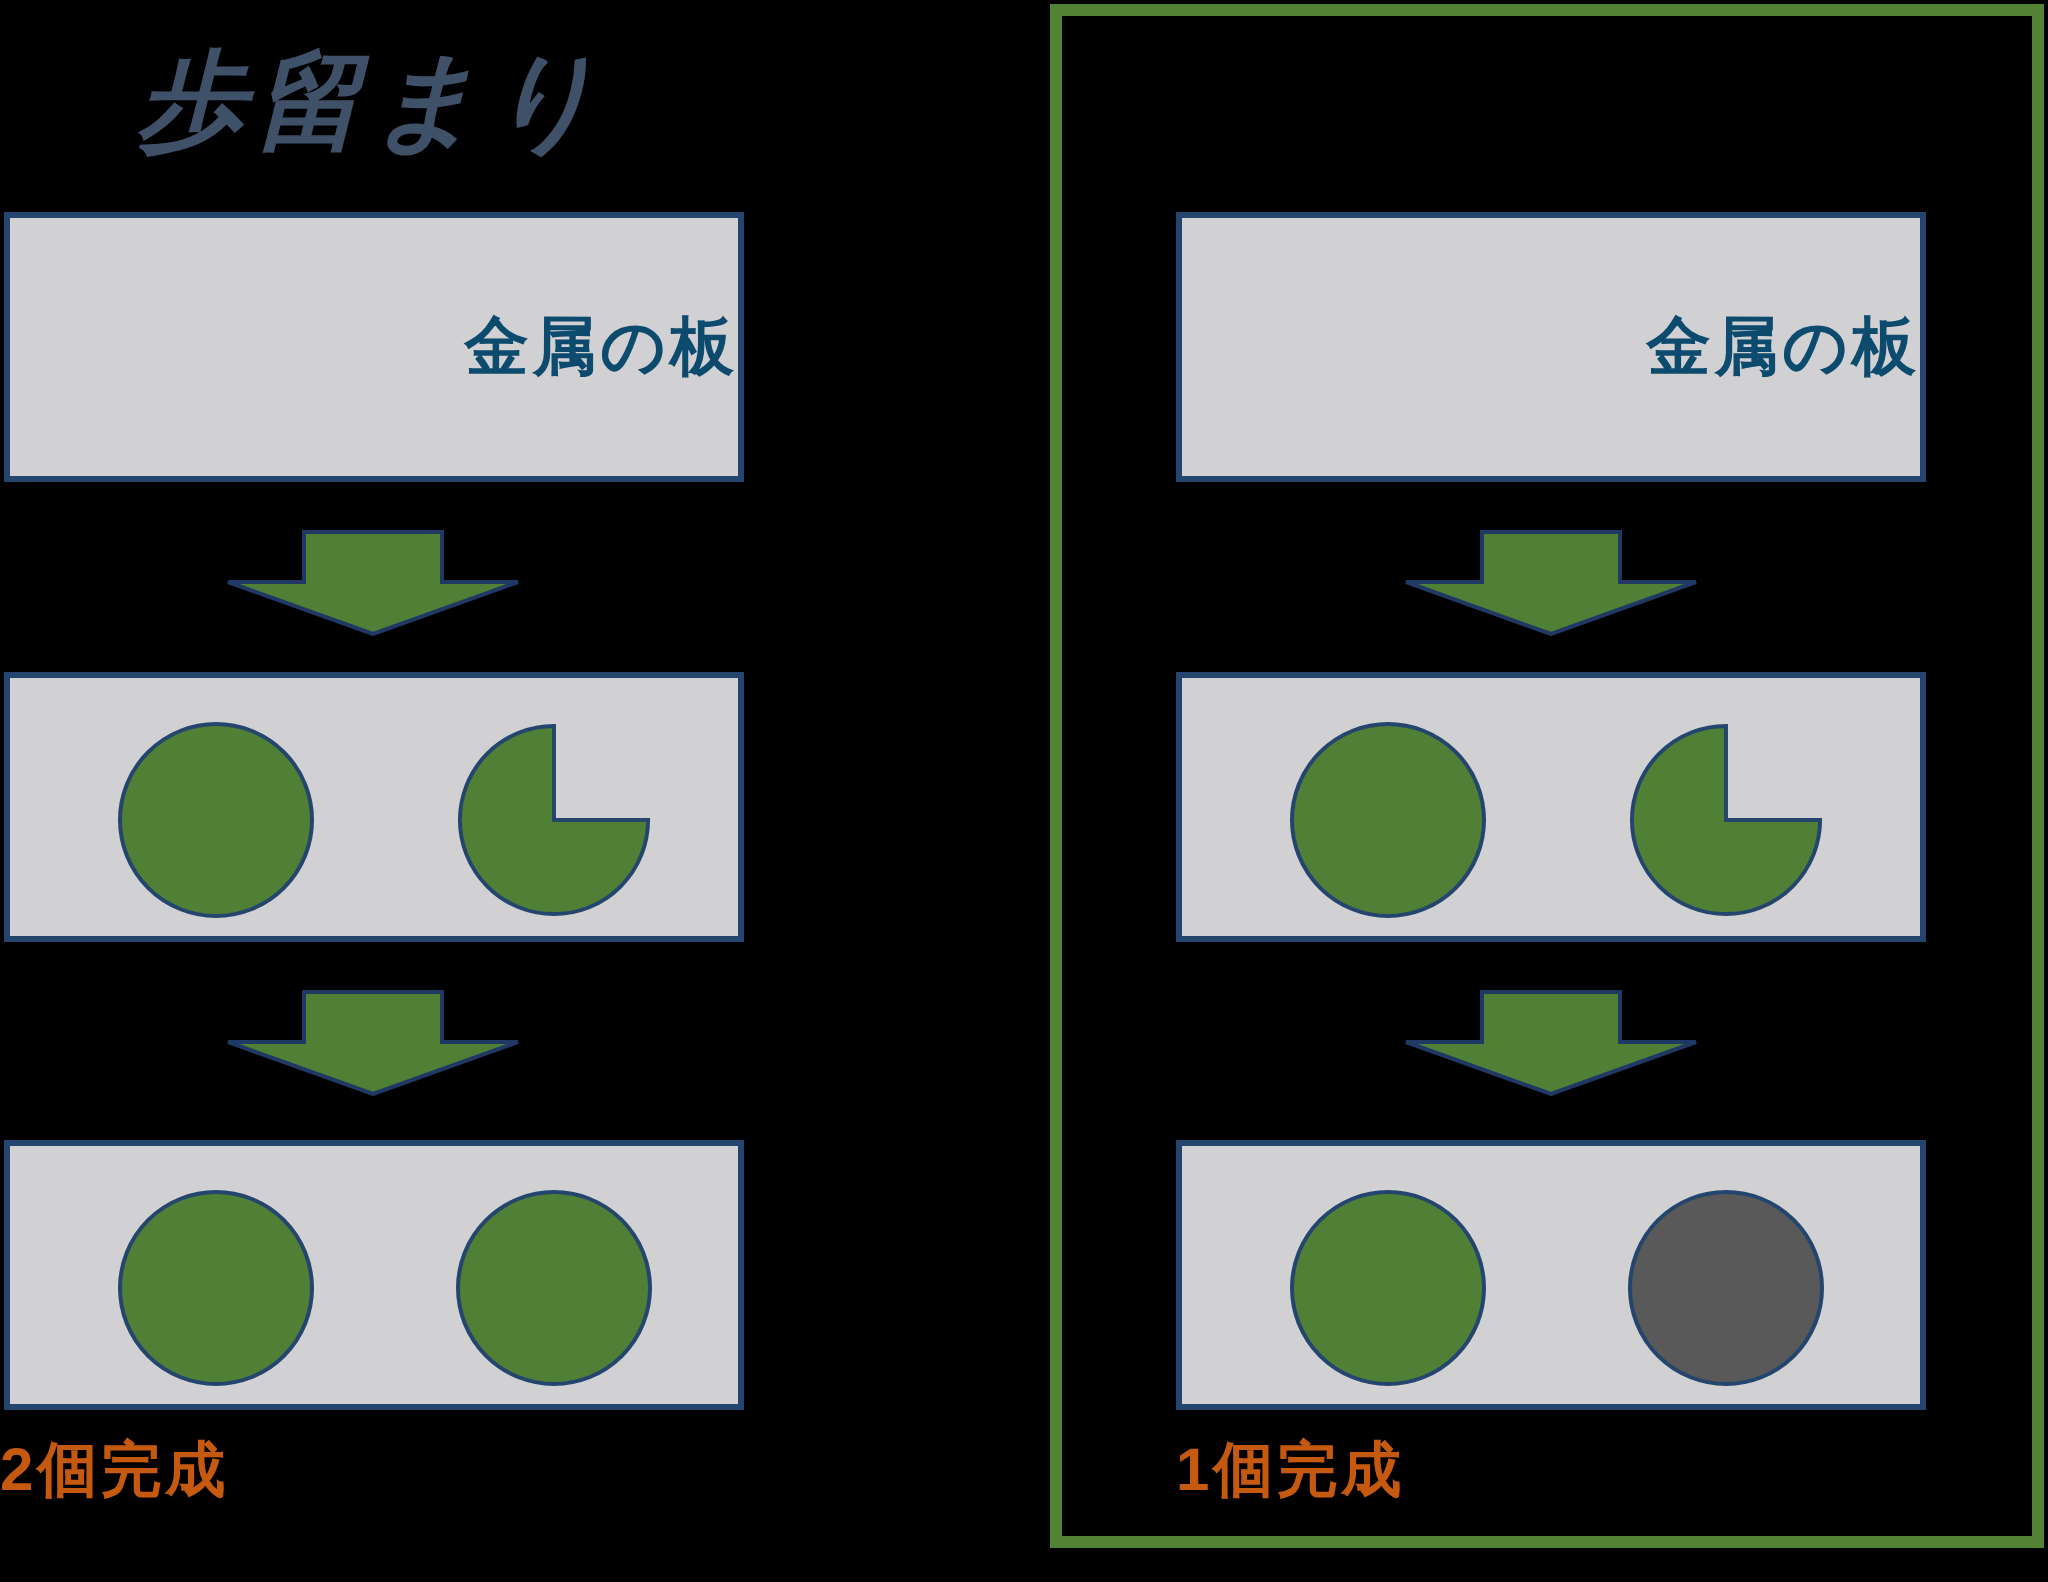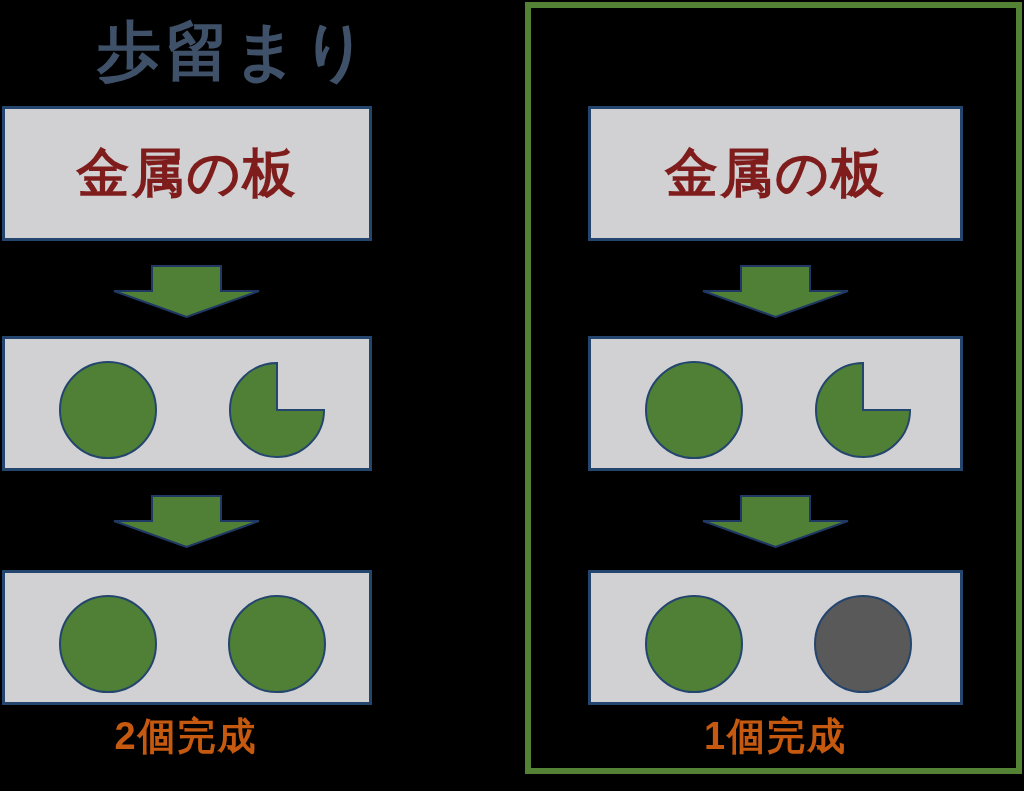--- a/index.html
+++ b/index.html
@@ -24,25 +24,26 @@
     height: 772px;
     border: 6px solid #548235;
     box-sizing: border-box;
     background: transparent;
   }
   .title {
     position: absolute;
     top: 20px;
     height: 62px;
     line-height: 62px;
-    text-align: right;
-    font-size: 64px;
+    text-align: center;
+    font-size: 54px;
     font-weight: bold;
     letter-spacing: 4px;
     white-space: nowrap;
+    font-style: italic;
   }
   .title.t-left  { left: 0px;   width: 372px; color: #3F5169; }
   .title.t-right { left: 588px; width: 375px; color: #68A54E; }
 
   .gbox {
     position: absolute;
     background: #D1D1D3;
     border: 3px solid #24456E;
     box-sizing: border-box;
     height: 135px;
@@ -51,24 +52,24 @@
   .col-r { left: 588px; width: 375px; }
   .row1 { top: 106px; }
   .row2 { top: 336px; }
   .row3 { top: 570px; }
 
   .gbox .box-label {
     position: absolute;
     left: 0; right: 0;
     top: 50%;
     transform: translateY(-50%);
-    text-align: center;
-    font-size: 53px;
+    text-align: right;
+    font-size: 32px;
     font-weight: 600;
-    color: #7f1d1d;
+    color: #0c4a6e;
     letter-spacing: 2px;
     white-space: nowrap;
   }
 
   .item {
     position: absolute;
     top: 50%;
     width: 98px;
     height: 98px;
     transform: translateY(calc(-50% + 6px));
@@ -94,22 +95,21 @@
   .arr-l { left: 113px; }
   .arr-r { left: 702px; }
   .arow1 { top: 265px; }
   .arow2 { top: 495px; }
 
   .result {
     position: absolute;
     top: 708px;
     height: 56px;
     line-height: 56px;
-    text-align: center;
-    font-size: 38px;
+    font-size: 30px;
     font-weight: bold;
     color: #C5590F;
     letter-spacing: 2px;
     white-space: nowrap;
   }
   .result.r-left  { left: 0px;   width: 372px; }
   .result.r-right { left: 588px; width: 375px; }
 </style>
 </head>
 <body>

